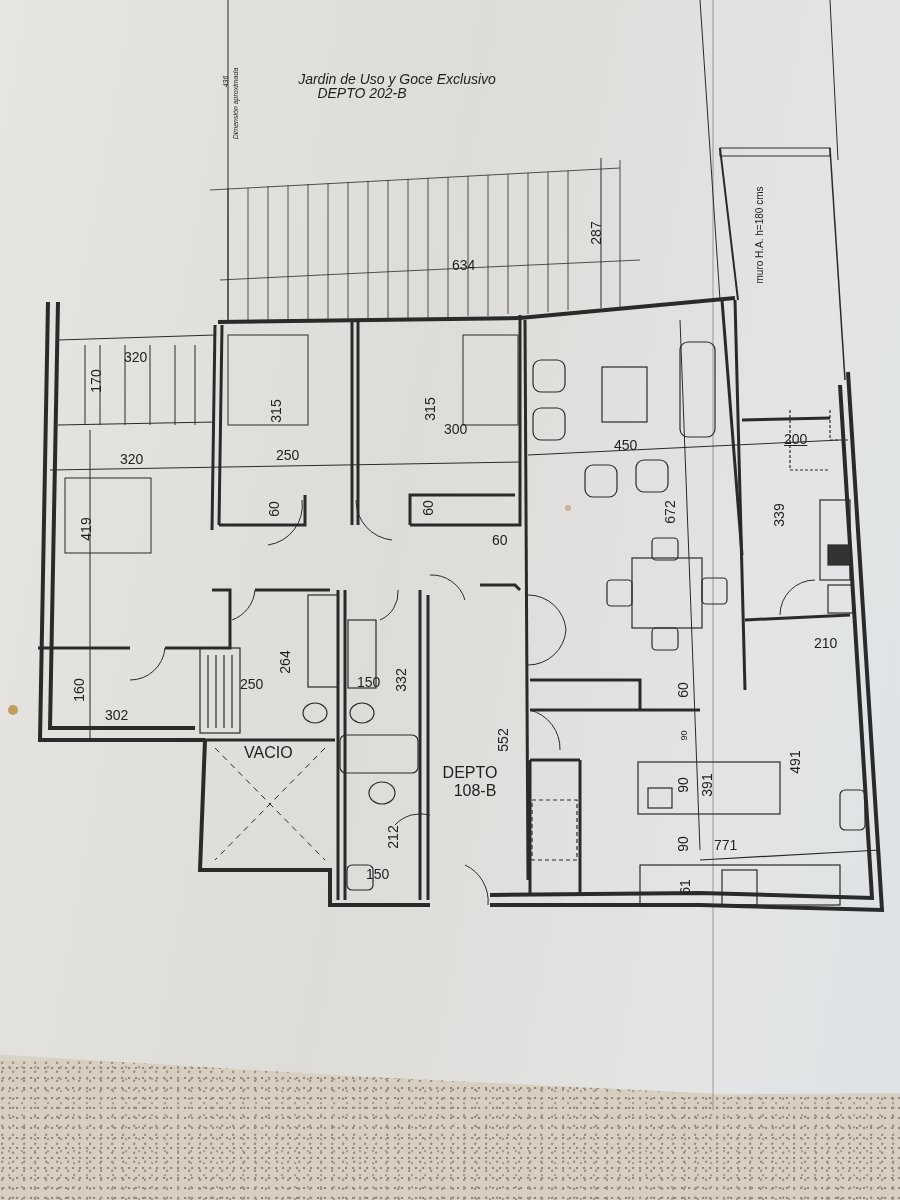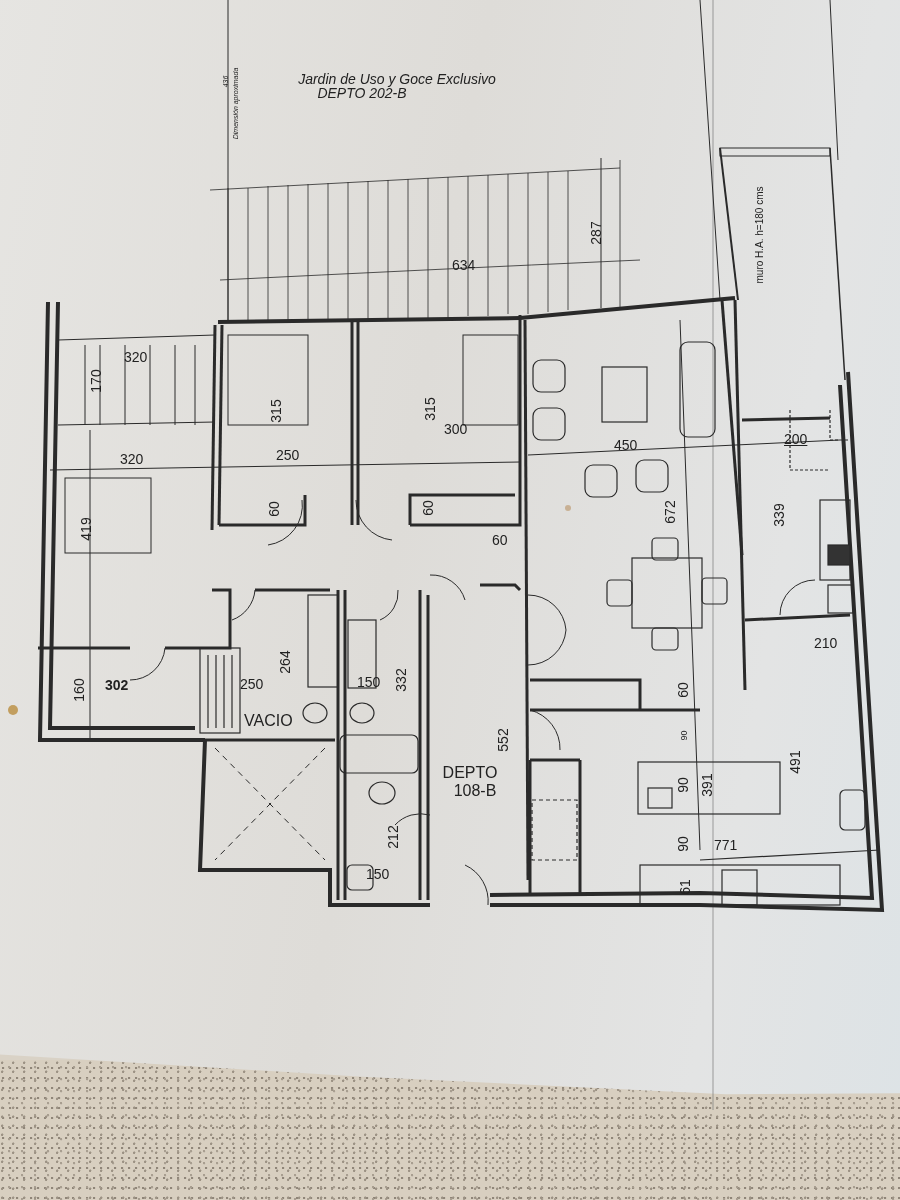--- a/index.html
+++ b/index.html
@@ -218,33 +218,33 @@
 <div class="txt vert" style="left:266px;top:502px;">60</div>
 <div class="txt vert" style="left:418px;top:402px;">315</div>
 <div class="txt" style="left:424px;top:422px;margin-left:20px;">300</div>
 <div class="txt vert" style="left:420px;top:501px;">60</div>
 <div class="txt" style="left:492px;top:533px;">60</div>
 <div class="txt" style="left:614px;top:438px;">450</div>
 <div class="txt vert" style="left:658px;top:505px;">672</div>
 <div class="txt" style="left:784px;top:432px;text-decoration:underline;">200</div>
 <div class="txt vert" style="left:767px;top:508px;">339</div>
 <div class="txt" style="left:790px;top:636px;margin-left:24px;">210</div>
-<div class="txt" style="left:105px;top:678px;font-weight:bold;">302</div>
+<div class="txt" style="left:105px;top:708px;">302</div>
 <div class="txt vert" style="left:67px;top:683px;">160</div>
 <div class="txt" style="left:240px;top:677px;">250</div>
 <div class="txt vert" style="left:273px;top:655px;">264</div>
 <div class="txt" style="left:357px;top:675px;">150</div>
 <div class="txt vert" style="left:389px;top:673px;">332</div>
 <div class="txt vert" style="left:491px;top:733px;">552</div>
 <div class="txt vert" style="left:381px;top:830px;">212</div>
 <div class="txt" style="left:366px;top:867px;">150</div>
 <div class="txt vert" style="left:675px;top:683px;">60</div>
 <div class="txt vert" style="left:679px;top:731px;font-size:9px;">90</div>
 <div class="txt vert" style="left:675px;top:778px;">90</div>
 <div class="txt vert" style="left:695px;top:778px;">391</div>
 <div class="txt vert" style="left:675px;top:837px;">90</div>
 <div class="txt vert" style="left:677px;top:880px;">61</div>
 <div class="txt" style="left:714px;top:838px;">771</div>
 <div class="txt vert" style="left:783px;top:755px;">491</div>
 
-<div class="txt room-big" style="left:244px;top:712px;">VACIO</div>
+<div class="txt room-big" style="left:244px;top:744px;">VACIO</div>
 <div class="txt room-big" style="left:435px;top:764px;width:70px;">DEPTO</div>
 <div class="txt room-big" style="left:440px;top:782px;width:70px;text-align:center;">108-B</div>
 
 </body></html>

